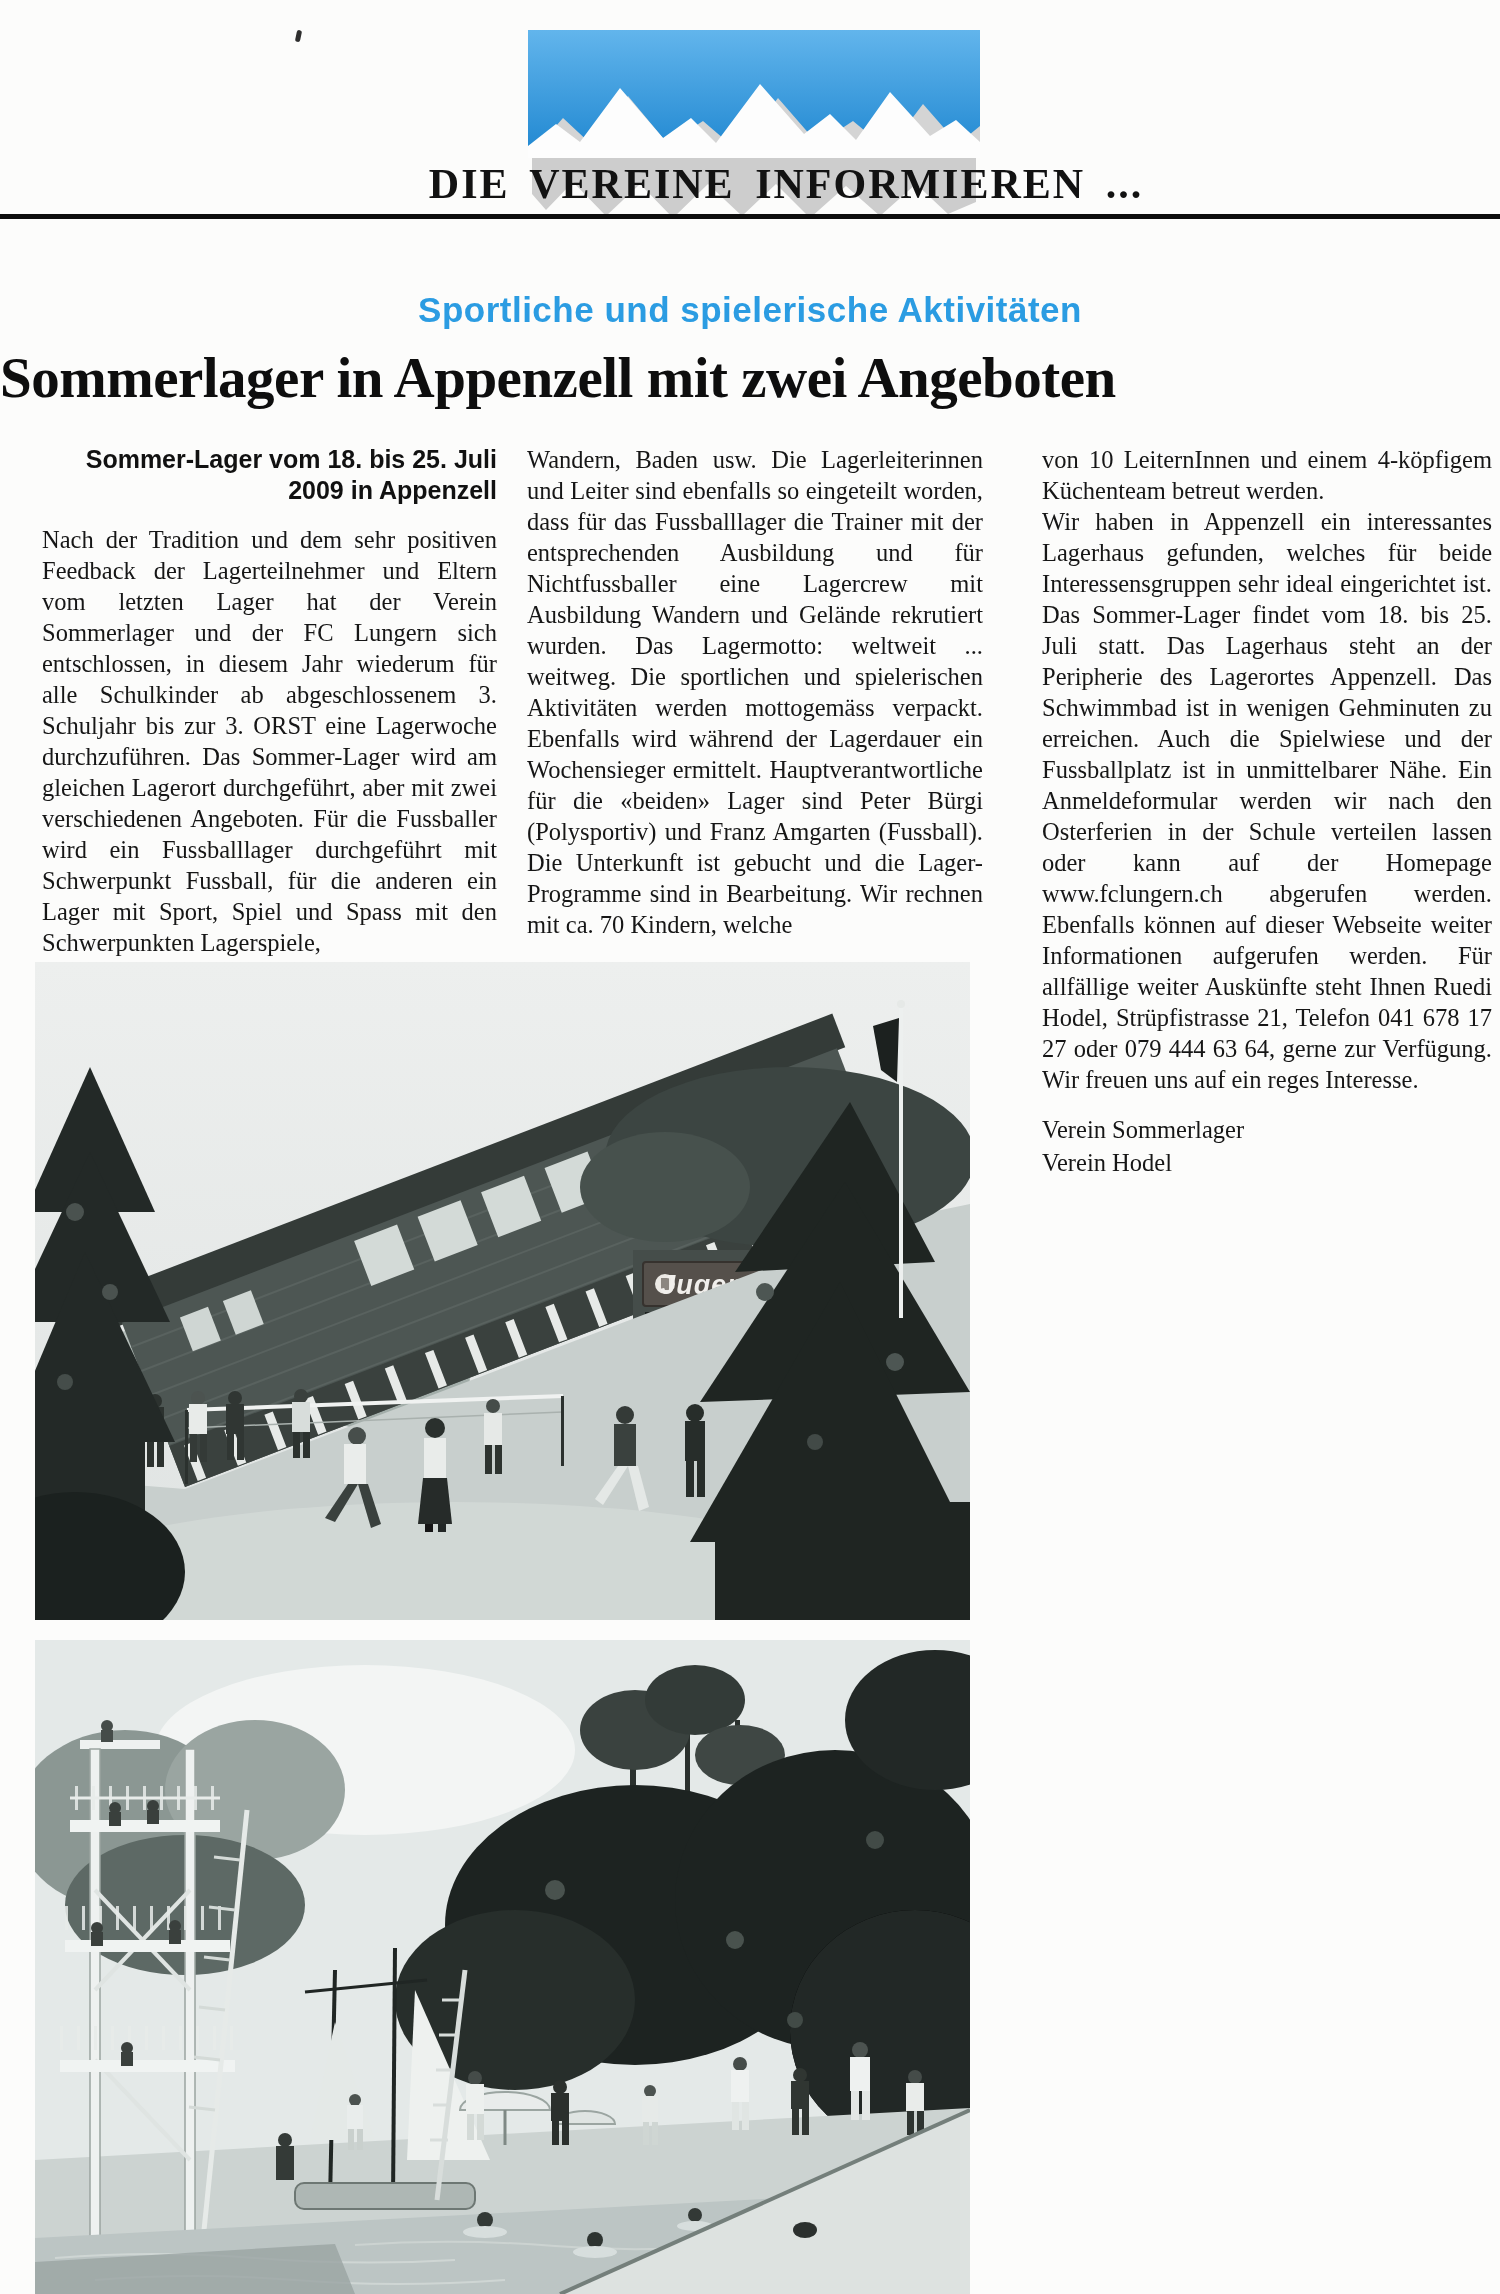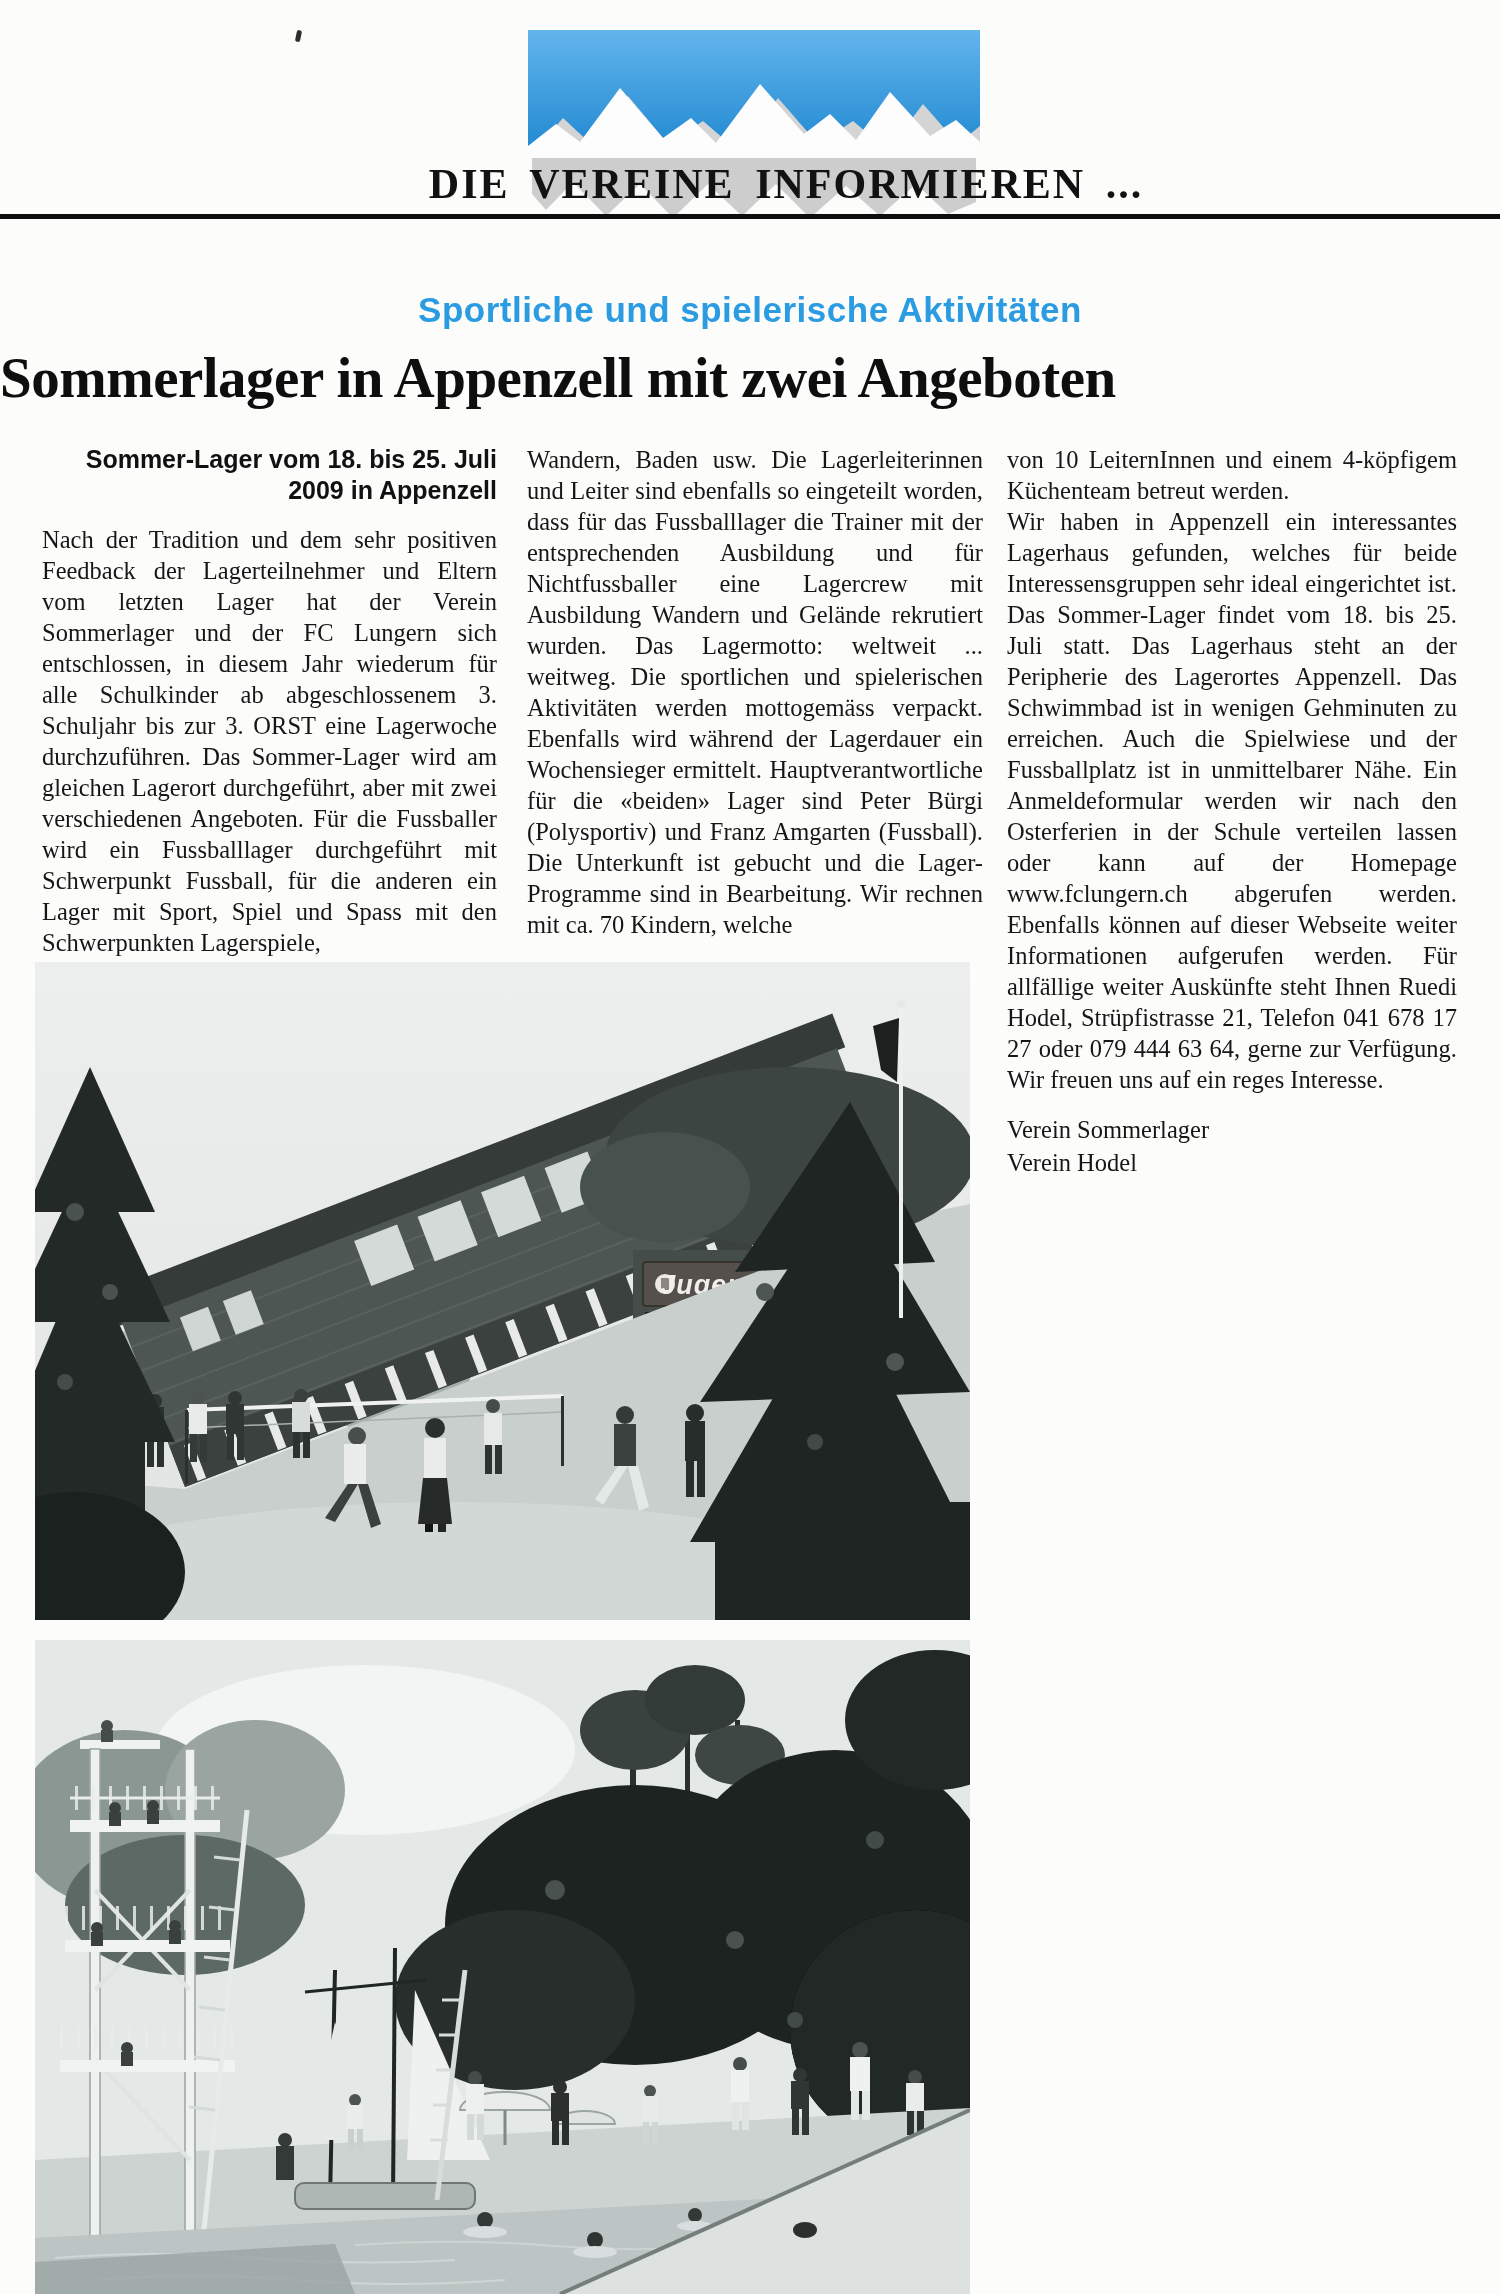--- a/index.html
+++ b/index.html
@@ -34,21 +34,21 @@
     font-family:"Liberation Serif", serif;font-weight:bold;
     font-size:57px;line-height:1.05;letter-spacing:-0.5px;color:#0e0e0e;
   }
   
   .col{
     top:444px;font-size:24.5px;line-height:31px;text-align:justify;
     color:#161616;
   }
   #col-1{left:42px;width:455px;}
   #col-2{left:527px;width:456px;}
-  #col-3{left:1007px;width:450px;}
+  #col-3{left:1042px;width:450px;}
   .col-heading{
     font-family:"Liberation Sans", sans-serif;font-weight:bold;
     font-size:25px;line-height:31px;text-align:right;color:#111;
     margin:0 0 18px 0;
   }
   .col p{margin:0;}
   #signature{margin-top:18px;text-align:left;}
   #signature div{line-height:33px;}
   
   #photo-1{top:962px;left:35px;width:935px;height:658px;overflow:hidden;}

